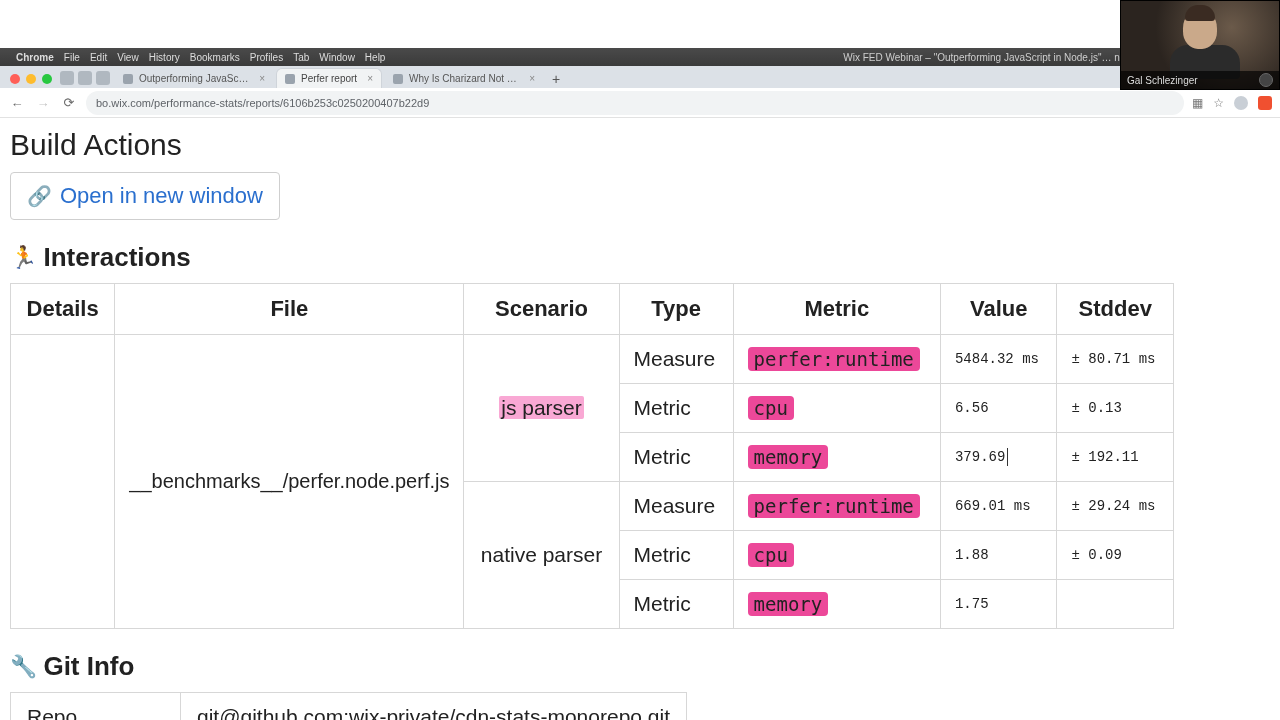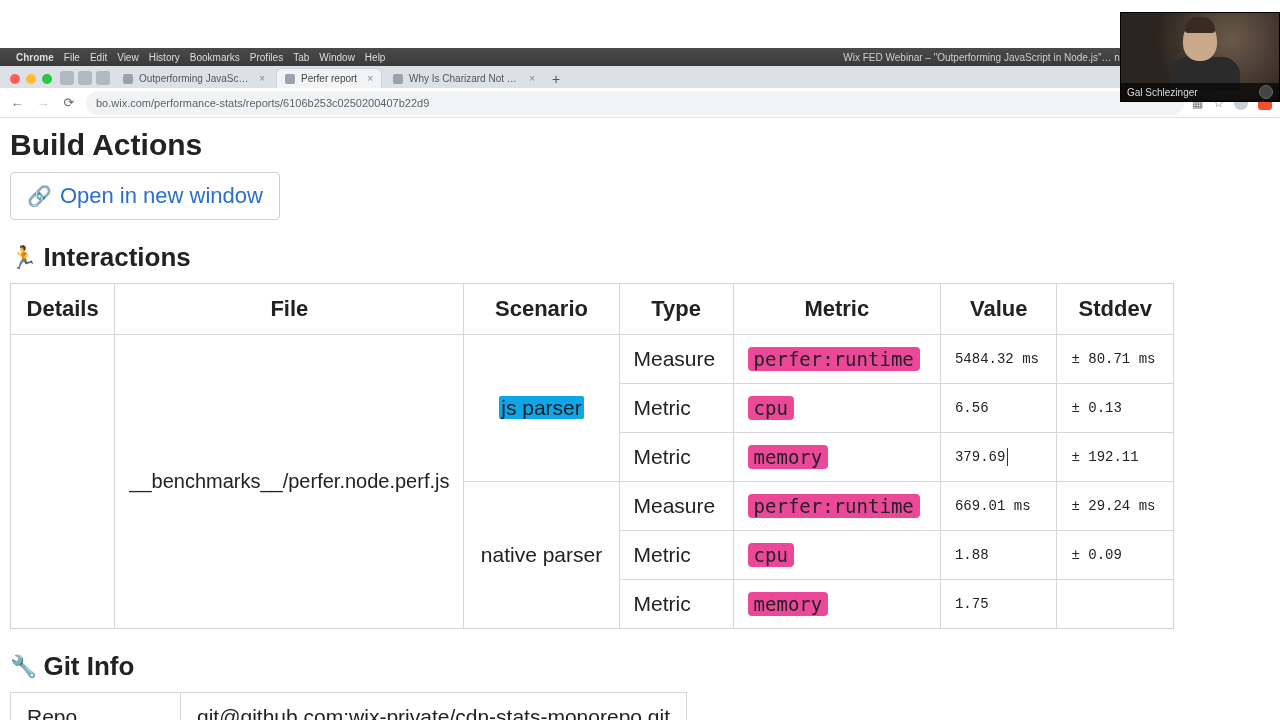--- a/index.html
+++ b/index.html
@@ -28,46 +28,46 @@
 
 
 .urlrow { height:30px; background:#fff; border-bottom:1px solid #e2e2e2; display:flex; align-items:center; padding:0 8px; gap:8px;}
 .navbtn { width:18px; text-align:center; color:#6b6b6b; font-size:13px; }
 .urlbox { flex:1; height:22px; background:#f1f3f4; border-radius:12px; display:flex; align-items:center; padding:12px 10px; font-size:11px; color:#5f6368;}
 .urlend { display:flex; gap:10px; align-items:center; color:#777;}
 .urlend .ico { width:14px; height:14px; border-radius:50%; background:#c9cfd6; }
 .urlend .shield { width:14px; height:14px; border-radius:3px; background:#f05030; }
 
 
-.webcam { position:absolute; top:12px; right:0; width:160px; height:90px; background:#222; border:1px solid #000; z-index:50; overflow:hidden;}
+.webcam { position:absolute; top:0; right:0; width:160px; height:90px; background:#222; border:1px solid #000; z-index:50; overflow:hidden;}
 .webcam .person { position:absolute; left:50%; top:8px; transform:translateX(-50%); width:60px; height:70px;}
 .webcam .person .head { width:34px; height:40px; background:#caa98a; border-radius:48% 48% 44% 44%; margin:0 auto; position:relative;}
 .webcam .person .hair { position:absolute; top:-4px; left:2px; right:2px; height:16px; background:#3a2b22; border-radius:16px 16px 4px 4px;}
 .webcam .person .body { width:70px; height:34px; background:#2b2b2b; border-radius:18px 18px 4px 4px; margin:-4px auto 0;}
 .webcam .name { position:absolute; bottom:0; left:0; right:0; background:rgba(0,0,0,.65); color:#ddd; font-size:10px; padding:2px 6px; display:flex; justify-content:space-between; align-items:center;}
 .webcam .name .cir { width:14px; height:14px; border-radius:50%; background:#444; border:1px solid #666;}
 .webcam .bg { position:absolute; inset:0; background:radial-gradient(circle at 70% 30%, #6b5a4a 0%, #2b241f 60%);}
 
 
 .page { position:relative; padding:8px 10px 0 10px; height:calc(720px - 18px - 22px - 30px); overflow:hidden; color:#222;}
-h1.page-title { font-size:30px; font-weight:700; margin:2px 0 10px 0;}
+h1.page-title { font-size:30px; font-weight:400; margin:2px 0 10px 0;}
 h2.section { font-size:26px; font-weight:700; margin:22px 0 10px 0; display:flex; align-items:center; gap:6px;}
 .emoji { font-size:22px; }
 
 .openbox { display:inline-flex; align-items:center; gap:8px; border:1px solid #cfcfcf; border-radius:4px; padding:10px 16px; font-size:22px; color:#2a6fce;}
 .openbox .linkico { font-size:20px; filter:grayscale(.2);}
 
 
 table.it { border-collapse:collapse; width:1164px; margin-top:8px; font-size:21px; }
 table.it th, table.it td { border:1px solid #d7d7d7; padding:12px 14px; vertical-align:middle; }
 table.it th { font-weight:600; text-align:center; font-size:22px;}
 table.it td.center { text-align:center; }
 table.it td.lmono, table.it td.rmono { font-family: Liberation Mono, monospace; font-size:14px;}
 .code { font-family: ui-monospace, SFMono-Regular, Menlo, monospace; background:#ec4899; border-radius:4px; padding:1px 6px; font-size:19px;}
-.hl { background:#0ea5e9; border-radius:2px; padding:0 2px;}
+.hl { background:#f9a8d4; border-radius:2px; padding:0 2px;}
 .caret { display:inline-block; width:1px; height:18px; background:#333; vertical-align:middle; margin-left:2px;}
 
 
 table.git { border-collapse:collapse; margin-top:10px; font-size:21px;}
 table.git td { border:1px solid #d7d7d7; padding:12px 16px;}
 table.git td:first-child { width:170px;}
 </style>
 </head>
 <body>
 

